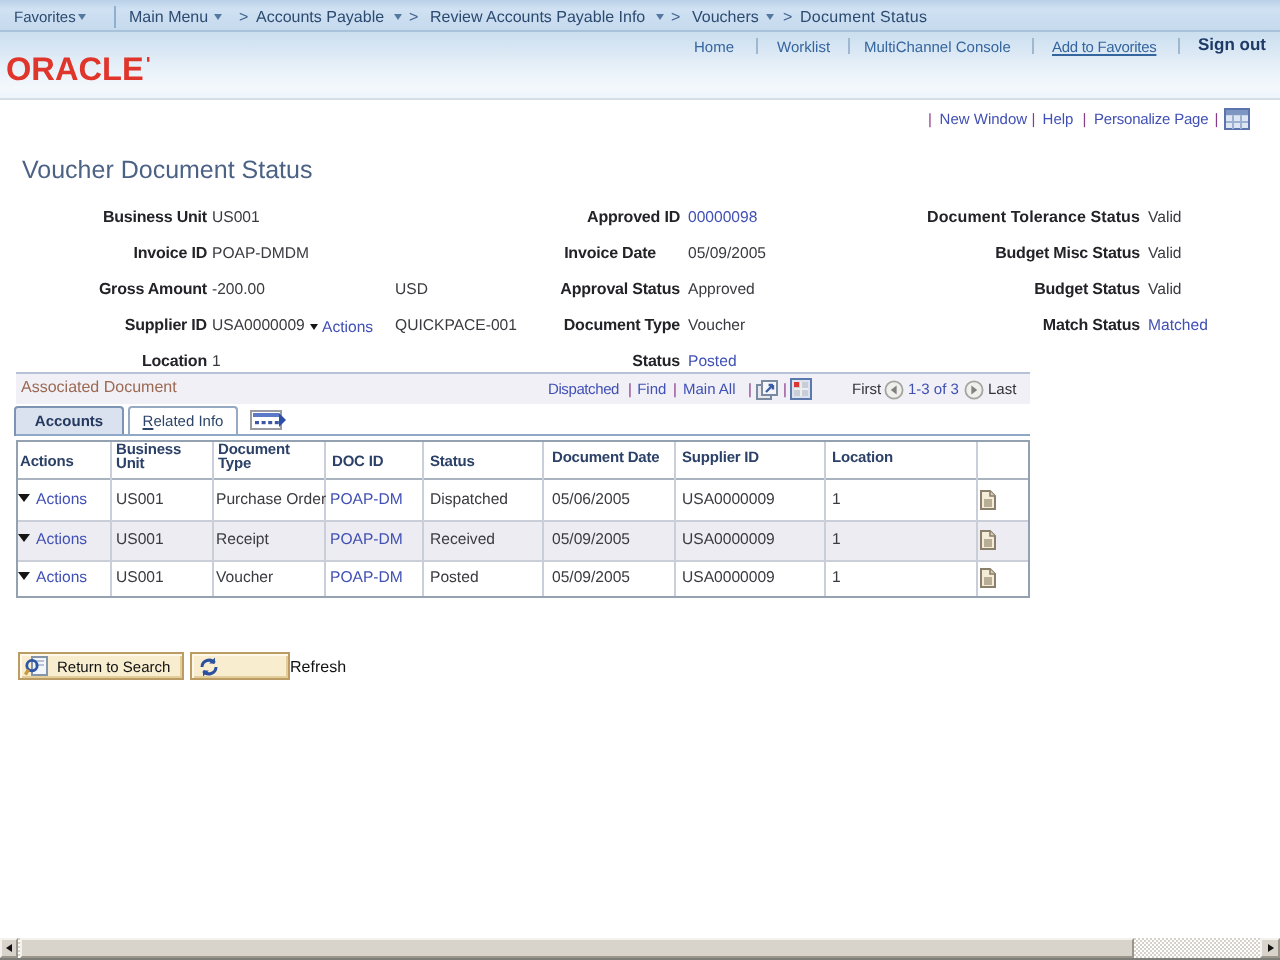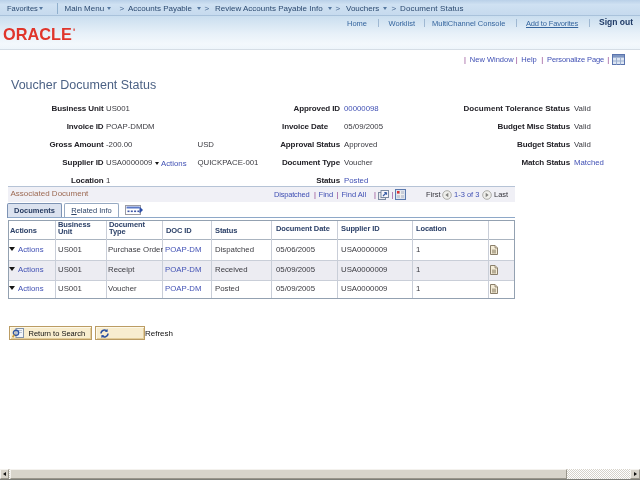--- a/index.html
+++ b/index.html
@@ -109,21 +109,21 @@
 <div class="abs val" style="left:574px;top:122px;">Valid</div>
 <div class="abs val" style="left:574px;top:140px;">Valid</div>
 <div class="abs lnk" style="left:574px;top:158px;">Matched</div>
 
 <div class="abs" style="left:8px;top:186px;width:507px;height:16px;background:#f0f0f6;border-top:1px solid #b6c3d6;box-sizing:border-box;"></div>
 <div class="abs" style="left:10.5px;top:188.5px;color:#9c6952;font-size:8px;">Associated Document</div>
 <div class="abs lnk" style="left:274px;top:190px;font-size:7.5px;letter-spacing:-0.2px;">Dispatched</div>
 <div class="abs psep" style="left:314px;top:190px;">|</div>
 <div class="abs lnk" style="left:318.6px;top:190px;font-size:7.5px;">Find</div>
 <div class="abs psep" style="left:336.5px;top:190px;">|</div>
-<div class="abs lnk" style="left:341.5px;top:190px;font-size:7.5px;">Find All</div>
+<div class="abs lnk" style="left:341.5px;top:190px;font-size:7.5px;">Main All</div>
 <div class="abs psep" style="left:374px;top:190px;">|</div>
 <div class="abs" style="left:378px;top:190px;">
 <svg width="11" height="10" viewBox="0 0 11 10">
 <rect x="0.5" y="2.5" width="7" height="7" fill="#e8e8ee" stroke="#7a8aa0"></rect>
 <rect x="3" y="0.5" width="7.5" height="7" fill="#f6f6fa" stroke="#7a8aa0"></rect>
 <path d="M5 6 L8.5 2.5 M8.5 2.5 L6.3 2.5 M8.5 2.5 L8.5 4.7" stroke="#3b5fa5" stroke-width="1.2" fill="none"></path>
 </svg>
 </div>
 <div class="abs psep" style="left:391.5px;top:190px;">|</div>
 <div class="abs" style="left:395px;top:189px;">
@@ -144,21 +144,21 @@
 </div>
 <div class="abs lnk" style="left:454px;top:190px;font-size:7.5px;">1-3 of 3</div>
 <div class="abs" style="left:482.3px;top:190px;">
 <svg width="10" height="10" viewBox="0 0 10 10">
 <circle cx="5" cy="5" r="4.3" fill="#efefec" stroke="#a5a5a0" stroke-width="0.9"></circle>
 <path d="M3.7 2.7 L6.6 5 L3.7 7.3 Z" fill="#80807e"></path>
 </svg>
 </div>
 <div class="abs" style="left:494px;top:190px;color:#33323a;">Last</div>
 
-<div class="abs" style="left:7px;top:203px;width:55px;height:15px;background:#dbe2ef;border:1px solid #7d93b4;border-bottom:none;border-radius:2px 2px 0 0;box-sizing:border-box;text-align:center;line-height:14px;"><span class="b" style="color:#24395f;font-size:7.5px;">Documents</span></div>
+<div class="abs" style="left:7px;top:203px;width:55px;height:15px;background:#dbe2ef;border:1px solid #7d93b4;border-bottom:none;border-radius:2px 2px 0 0;box-sizing:border-box;text-align:center;line-height:14px;"><span class="b" style="color:#24395f;font-size:7.5px;">Accounts</span></div>
 <div class="abs" style="left:64px;top:203px;width:55px;height:15px;background:#fff;border:1px solid #97aac3;border-bottom:none;border-radius:2px 2px 0 0;box-sizing:border-box;text-align:center;line-height:14px;"><span style="color:#2d4569;font-size:7.5px;"><span style="text-decoration:underline;">R</span>elated Info</span></div>
 <div class="abs" style="left:125px;top:205px;">
 <svg width="18" height="10" viewBox="0 0 18 10">
 <rect x="0.5" y="0.5" width="15" height="9" fill="#fff" stroke="#9a9aa2"></rect>
 <rect x="1.5" y="1.5" width="13" height="2" fill="#5b79c8"></rect>
 <rect x="2.5" y="5.5" width="2" height="1.6" fill="#3f56a6"></rect>
 <rect x="5.8" y="5.5" width="2" height="1.6" fill="#3f56a6"></rect>
 <rect x="9.1" y="5.5" width="2" height="1.6" fill="#3f56a6"></rect>
 <rect x="12.4" y="5.5" width="2" height="1.6" fill="#3f56a6"></rect>
 <path d="M14.5 1.5 L18 5 L14.5 8.5 Z" fill="#2d4fa8"></path>

